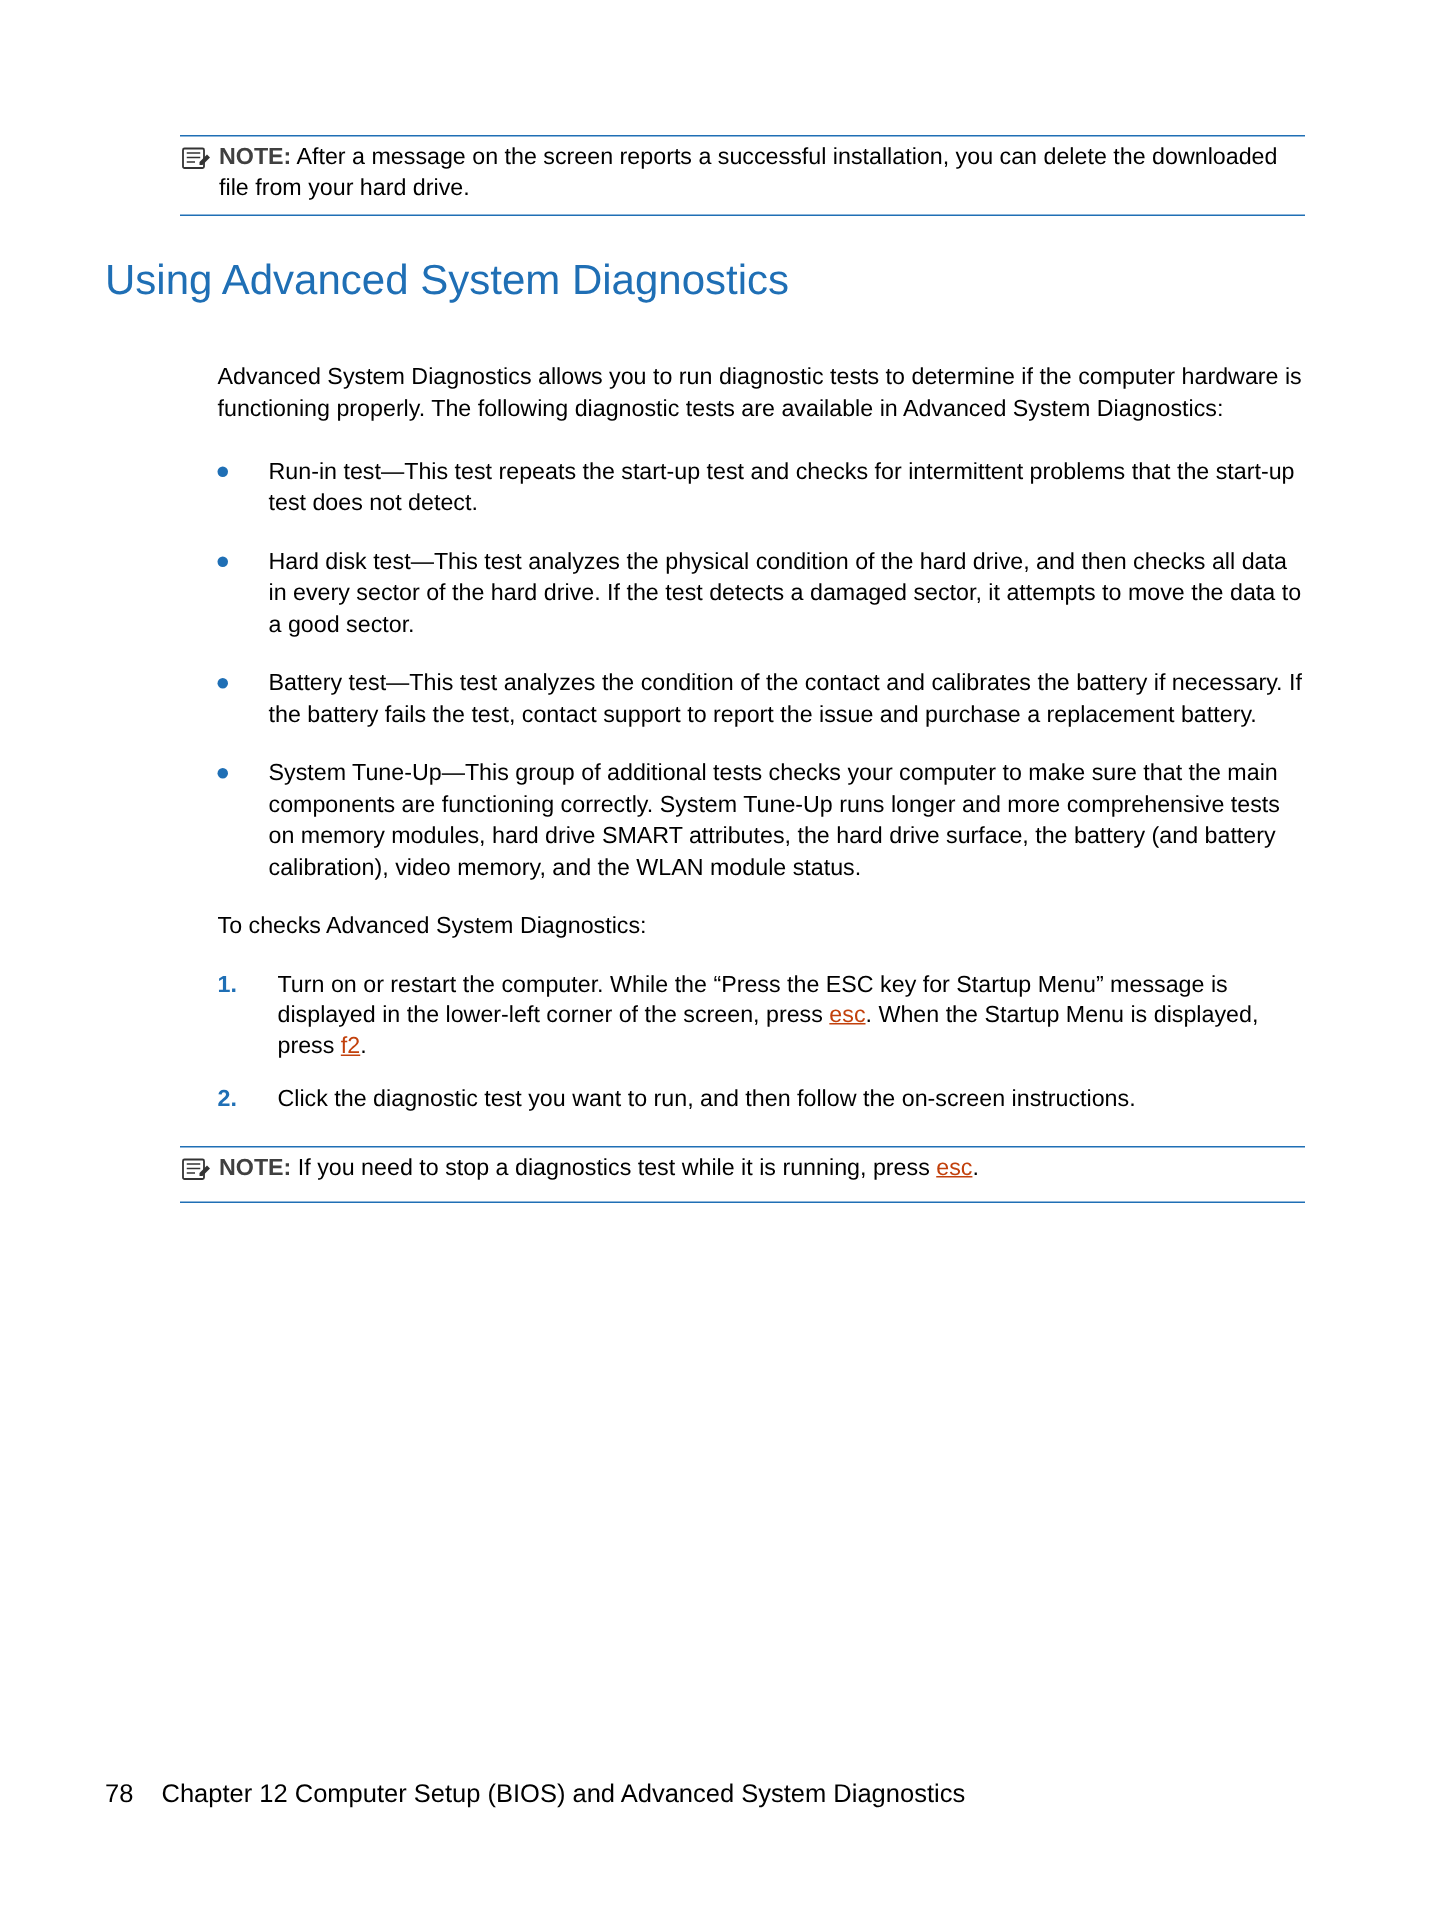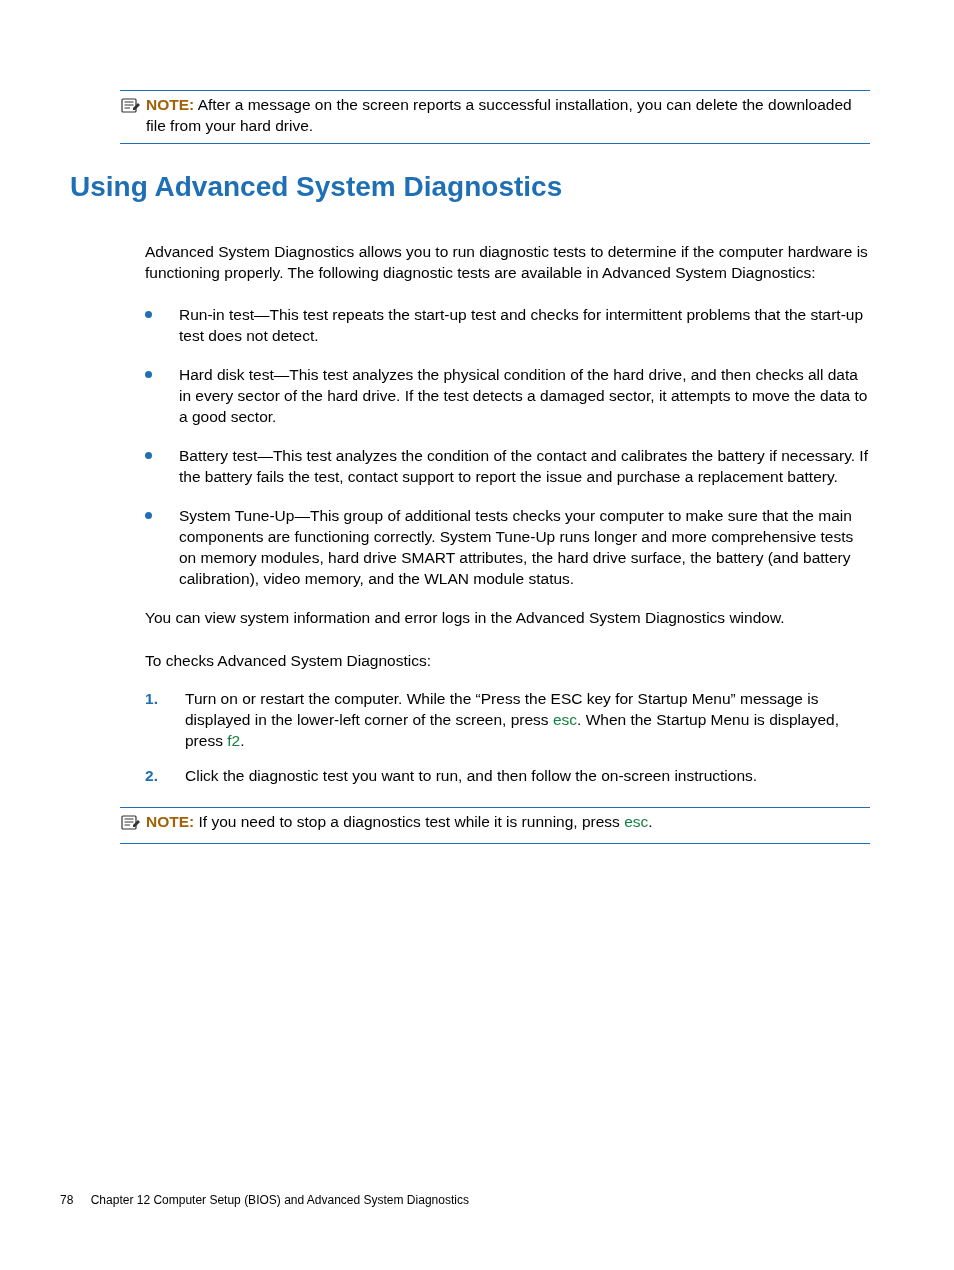--- a/index.html
+++ b/index.html
@@ -27,30 +27,30 @@
     display: flex;
     align-items: flex-start;
     margin-bottom: 24px;
   }
   .note-icon {
     flex: 0 0 auto;
     margin-right: 6px;
     margin-top: 1px;
   }
   .note-label {
-    color: #a16207;
+    color: #404040;
     font-weight: bold;
   }
   .note-text {
     flex: 1 1 auto;
   }
   h1.section {
     color: #1f6fb5;
     font-size: 28px;
-    font-weight: bold;
+    font-weight: normal;
     margin: 0 0 16px 0;
   }
   .body-indent {
     margin-left: 75px;
     margin-top: 36px;
   }
   .para {
     margin: 0 0 22px 0;
   }
   ul.bullets {
@@ -87,27 +87,28 @@
   }
   ol.steps > li::before {
     content: counter(step) ".";
     position: absolute;
     left: 0;
     top: 0;
     color: #1f6fb5;
     font-weight: bold;
   }
   .key {
-    color: #15803d;
+    color: #c2410c;
+    text-decoration: underline;
   }
   .footer {
     position: absolute;
-    left: 60px;
+    left: 70px;
     bottom: 62px;
-    font-size: 12px;
+    font-size: 17px;
     margin-top: 24px;
   }
   .footer .pnum {
     margin-right: 14px;
   }
 </style>
 </head>
 <body>
 
 <div class="page">
@@ -134,21 +135,20 @@
 
     <p class="para">Advanced System Diagnostics allows you to run diagnostic tests to determine if the computer hardware is functioning properly. The following diagnostic tests are available in Advanced System Diagnostics:</p>
 
     <ul class="bullets">
       <li>Run-in test—This test repeats the start-up test and checks for intermittent problems that the start-up test does not detect.</li>
       <li>Hard disk test—This test analyzes the physical condition of the hard drive, and then checks all data in every sector of the hard drive. If the test detects a damaged sector, it attempts to move the data to a good sector.</li>
       <li>Battery test—This test analyzes the condition of the contact and calibrates the battery if necessary. If the battery fails the test, contact support to report the issue and purchase a replacement battery.</li>
       <li>System Tune-Up—This group of additional tests checks your computer to make sure that the main components are functioning correctly. System Tune-Up runs longer and more comprehensive tests on memory modules, hard drive SMART attributes, the hard drive surface, the battery (and battery calibration), video memory, and the WLAN module status.</li>
     </ul>
 
-    <p class="para">You can view system information and error logs in the Advanced System Diagnostics window.</p>
 
     <p class="para" style="margin-bottom:18px">To checks Advanced System Diagnostics:</p>
 
     <ol class="steps">
       <li>
         <span>Turn on or restart the computer. While the “Press the ESC key for Startup Menu” message is displayed in the lower-left corner of the screen, press </span><span class="key">esc</span><span>. When the Startup Menu is displayed, press </span><span class="key">f2</span><span>.</span>
       </li>
       <li>Click the diagnostic test you want to run, and then follow the on-screen instructions.</li>
     </ol>
 

